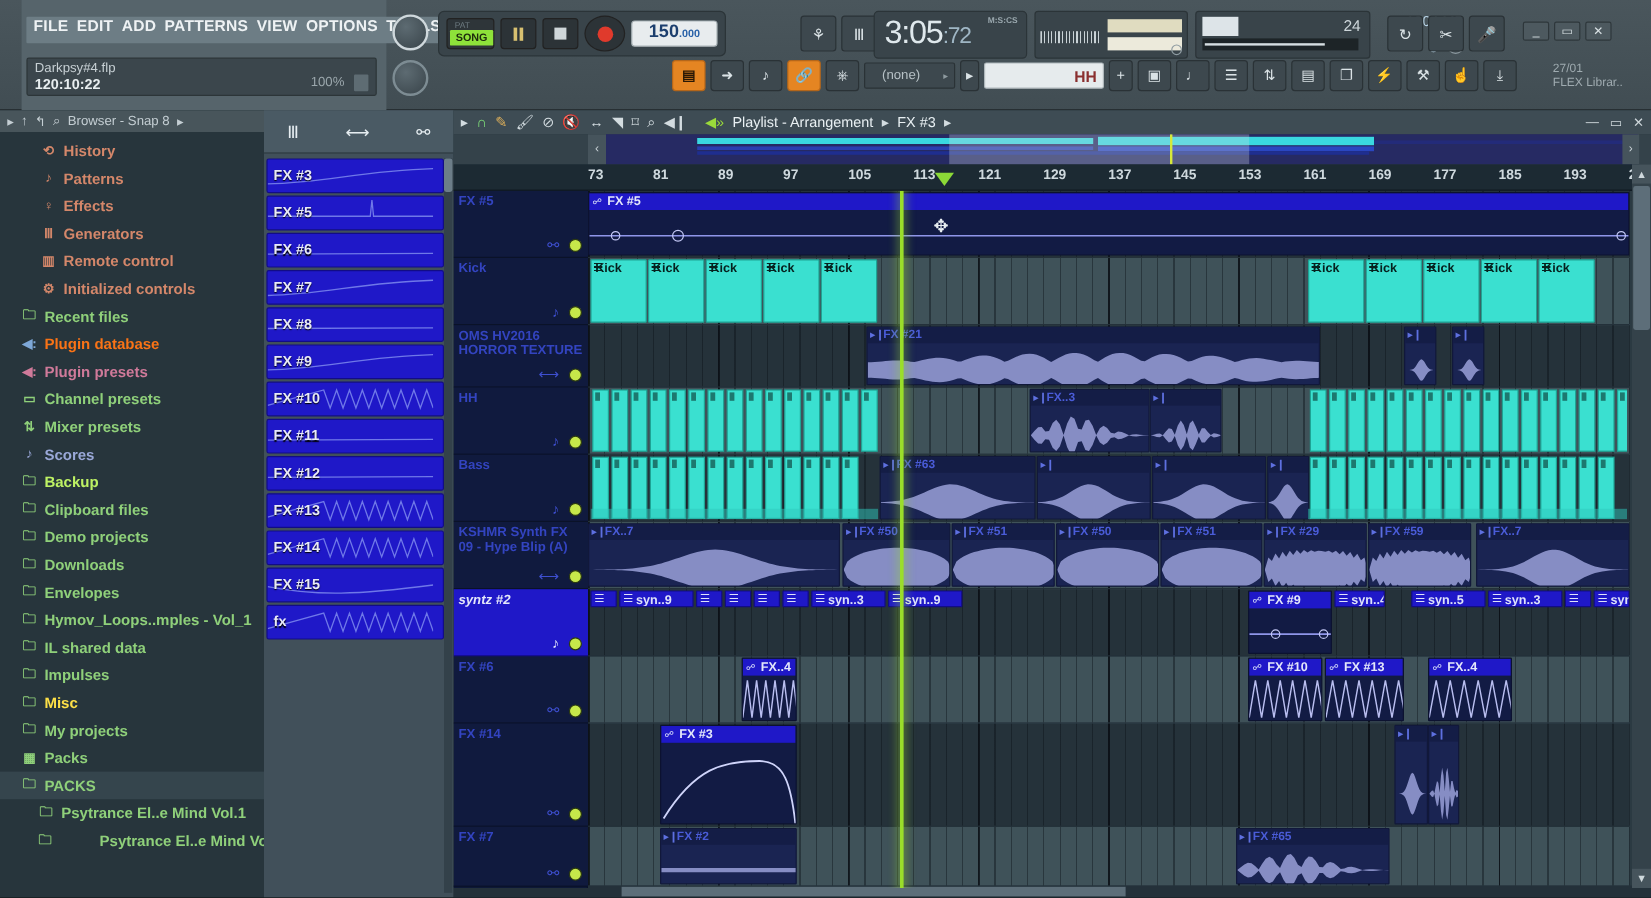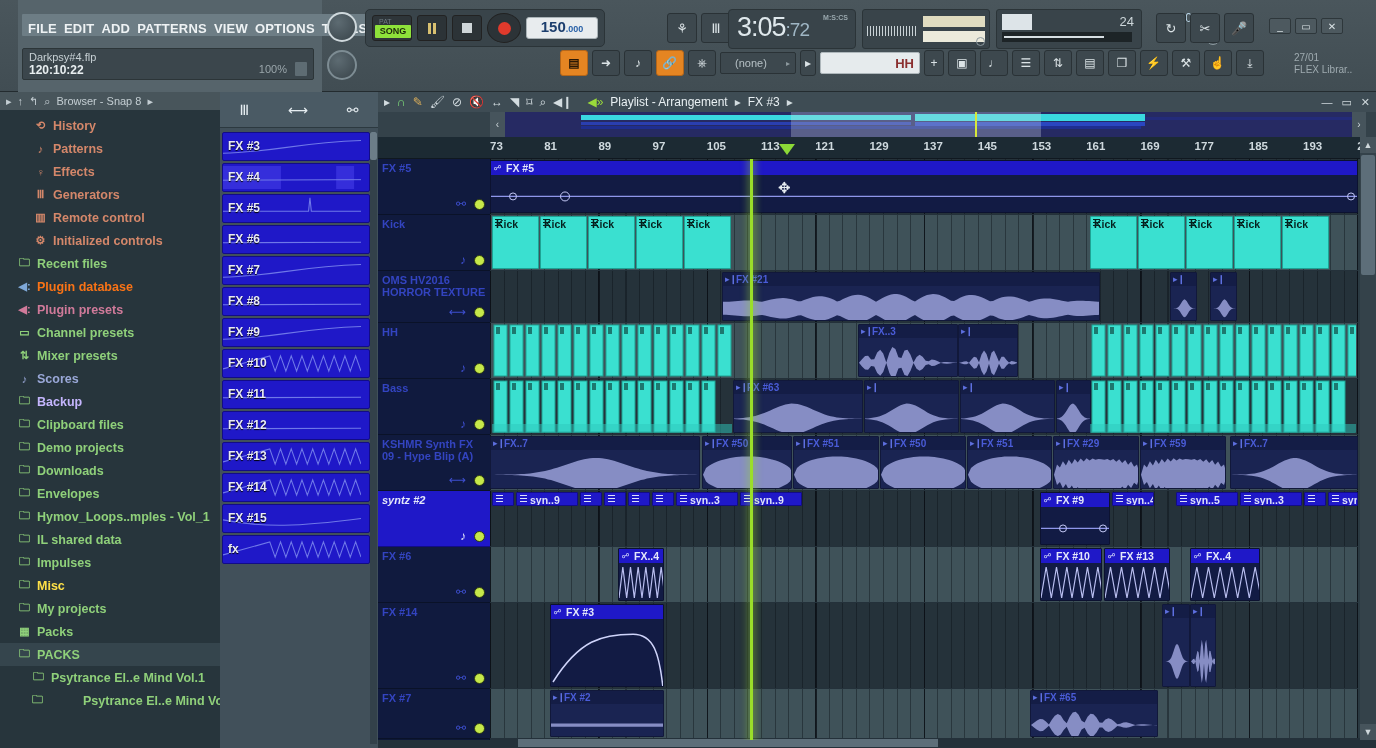--- a/index.html
+++ b/index.html
@@ -5,21 +5,21 @@
   * { margin:0; padding:0; box-sizing:border-box; }
   html,body { width:1376px; height:748px; overflow:hidden; background:#000; }
   body { font-family:"Liberation Sans", sans-serif; font-size:11px; color:#cfd6d9; }
 
   #app { position:relative; width:1376px; height:748px; background:#3a4449; }
 
   
   .toolbar { position:absolute; left:0; top:0; width:1376px; height:92px;
              background:linear-gradient(#4a565c,#414d53); border-bottom:1px solid #232b2f; }
   .tb-left { position:absolute; left:18px; top:0; width:304px; height:92px; background:#56646b; }
-  .menubar { position:absolute; left:22px; top:14px; height:22px; display:flex; align-items:flex-end;
+  .menubar { position:absolute; left:22px; top:14px; height:22px; display:flex; align-items:flex-start;
              gap:7px; background:#6d7d85; padding:0 6px; border-radius:1px; }
   .menubar span { color:#eef2f4; font-size:13px; font-weight:bold; letter-spacing:.2px; cursor:default; }
   .projbox { position:absolute; left:22px; top:48px; width:292px; height:32px;
              background:#3b464c; border:1px solid #2c3538; border-radius:2px; }
   .projname { position:absolute; left:6px; top:2px; font-size:11px; color:#c7d0d4; }
   .projtime { position:absolute; left:6px; top:14px; font-size:12px; color:#e8eef0; font-weight:bold; }
   .projpct { position:absolute; right:26px; top:14px; font-size:11px; color:#9aa6ab; }
   .proj-ico { position:absolute; right:6px; top:13px; width:12px; height:14px;
               background:#6b7980; border-radius:1px; opacity:.75; }
 
@@ -374,21 +374,21 @@
         <div class="bri">
           <span class="bico" style="color: rgb(143, 208, 122);">⇅</span>
           <span style="color: rgb(143, 208, 122);">Mixer presets</span>
         </div>
         <div class="bri">
           <span class="bico" style="color: rgb(154, 168, 216);">♪</span>
           <span style="color: rgb(154, 168, 216);">Scores</span>
         </div>
         <div class="bri">
           <span class="bico" style="color: rgb(143, 208, 122);">🗀</span>
-          <span style="color: #c4b5fd;">Backup</span>
+          <span style="color: #bef264;">Backup</span>
         </div>
         <div class="bri">
           <span class="bico" style="color: rgb(143, 208, 122);">🗀</span>
           <span style="color: rgb(143, 208, 122);">Clipboard files</span>
         </div>
         <div class="bri">
           <span class="bico" style="color: rgb(143, 208, 122);">🗀</span>
           <span style="color: rgb(143, 208, 122);">Demo projects</span>
         </div>
         <div class="bri">
@@ -444,29 +444,20 @@
       <span>⟷</span>
       <span>⚯</span>
     </div>
     <div id="chanlist" style="position:relative;padding-top:2px;">
         <div class="chan">
           <svg width="138" height="27">
             <path d="M0 20.25 C 48.3 19.439999999999998, 75.9 9.45, 138 7.5600000000000005" stroke="#6f78e8" fill="none" stroke-width="1.1"></path>
           </svg>
           <span class="auto">⚯</span>
           <span class="nm">FX #3</span>
-        </div>
-        <div class="chan">
-          <svg width="138" height="27">
-            <rect x="0" y="2" width="57.96" height="23" fill="#3b34e0" opacity=".8"></rect>
-            <rect x="113.16" y="2" width="17.94" height="23" fill="#3b34e0" opacity=".8"></rect>
-            <path d="M0 16.2 L 138 15.659999999999998" stroke="#6f78e8" fill="none" stroke-width="1"></path>
-          </svg>
-          <span class="auto">⚯</span>
-          <span class="nm">FX #4</span>
         </div>
         <div class="chan">
           <svg width="138" height="27">
             <path d="M0 16.2 L 85.56 16.2 L 86.94 2.7 L 88.32000000000001 16.2 L 138 16.2" stroke="#6f78e8" fill="none" stroke-width="1.1"></path>
           </svg>
           <span class="auto">⚯</span>
           <span class="nm">FX #5</span>
         </div>
         <div class="chan">
           <svg width="138" height="27">

